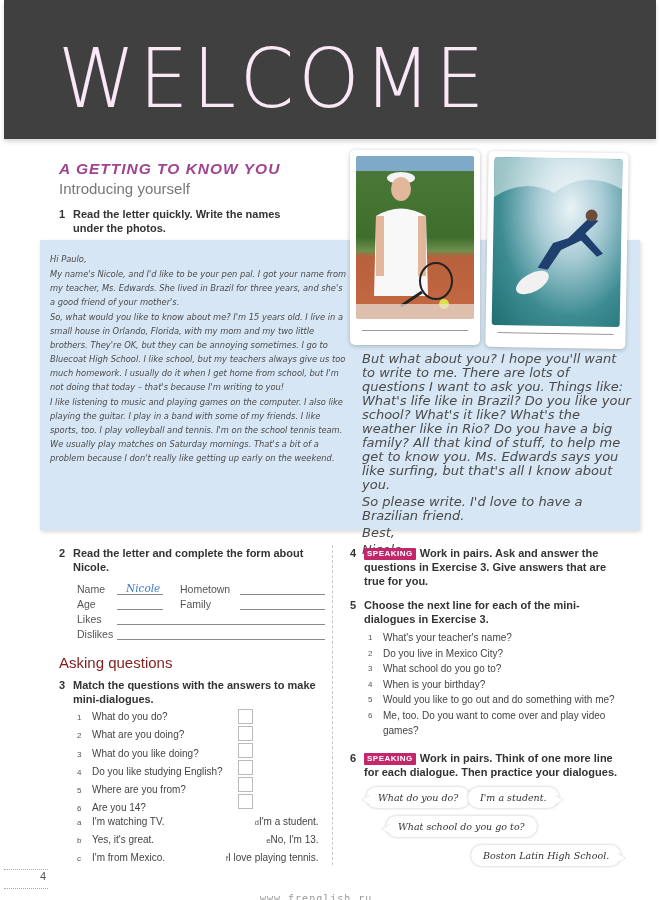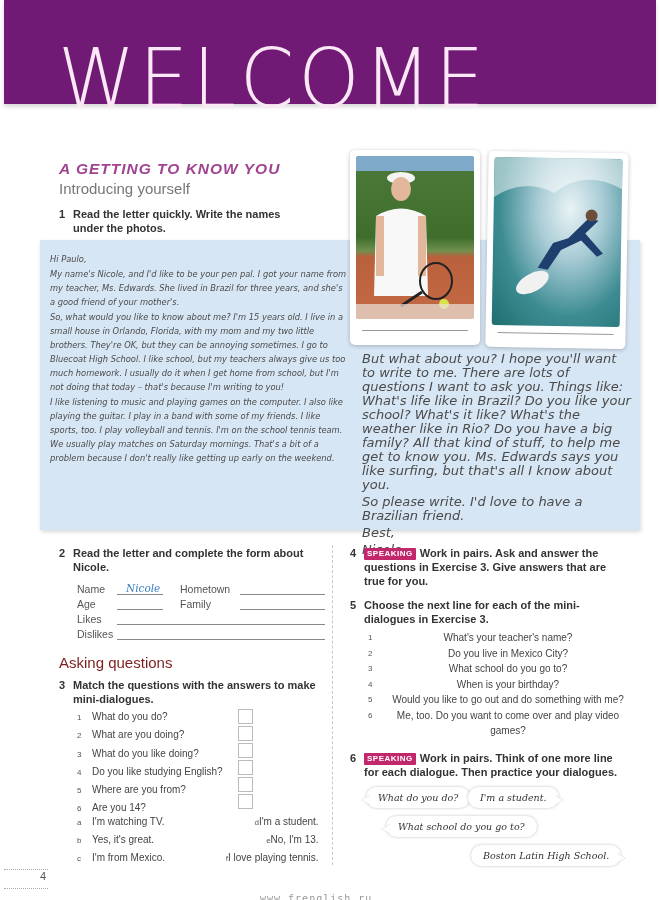--- a/index.html
+++ b/index.html
@@ -1,19 +1,19 @@
 <!DOCTYPE html>
 <html><head>
 <meta charset="utf-8">
 <style>
   * { box-sizing: border-box; margin: 0; padding: 0; }
   html, body { width: 660px; height: 900px; overflow: hidden; background: #ffffff; }
   body { position: relative; font-family: "Liberation Sans", sans-serif; color: #333; }
 
-  .banner { position: absolute; left: 4px; top: 0; width: 652px; height: 104px; background: #701a75; box-shadow: 0 3px 4px rgba(0,0,0,0.15); }
+  .banner { position: absolute; left: 4px; top: 0; width: 652px; height: 139px; background: #404040; box-shadow: 0 3px 4px rgba(0,0,0,0.15); }
   .banner-title { position: absolute; left: 54px; top: 40px; font-family: "DejaVu Sans", sans-serif; font-weight: 200; font-size: 78px; letter-spacing: 4px; color: #fbe8f6; line-height: 1; transform: scaleY(1.05); -webkit-text-stroke: 0; font-stretch: condensed; }
 
   .sec-heading { position: absolute; left: 59px; top: 160px; font-size: 15.5px; font-weight: bold; color: #a04492; letter-spacing: 1px; font-style: italic; }
   .sec-sub { position: absolute; left: 59px; top: 180px; font-size: 15px; color: #777; }
   .ex-num { font-weight: bold; color: #333; display: inline-block; width: 14px; }
   .ex { position: absolute; font-size: 11px; font-weight: bold; color: #333; line-height: 14px; }
   .ex .indent { padding-left: 14px; display: block; }
 
   .letter { position: absolute; left: 40px; top: 240px; width: 600px; height: 290px; background: #d7e6f4; box-shadow: 1px 2px 4px rgba(0,0,0,0.15); }
   .letter-left { position: absolute; left: 50px; top: 252px; width: 300px; font-family: "DejaVu Sans", sans-serif; font-size: 8.3px; line-height: 14px; color: #4a4a4a; font-style: italic; }
@@ -44,21 +44,21 @@
   .boxes { position: absolute; left: 238px; top: 709px; }
   .boxes div { width: 15px; height: 15px; border: 1px solid #bbb; margin-bottom: 2px; }
   .answers { position: absolute; left: 77px; top: 813px; width: 260px; font-size: 10px; color: #444; line-height: 17px; }
   .answers .col { position: absolute; top: 0; }
   .answers .n { display: inline-block; width: 15px; font-size: 8px; color: #555; }
 
   .speaking { display: inline-block; background: #c2266b; color: #fff; font-size: 8px; font-weight: bold; letter-spacing: 0.5px; padding: 1px 3px; line-height: 10px; border-radius: 1px; vertical-align: 1px; margin-right: 4px; }
 
   .list5 { position: absolute; left: 368px; top: 630px; width: 270px; font-size: 10px; color: #444; line-height: 15.5px; }
   .list5 .n { display: inline-block; width: 15px; font-size: 8px; color: #555; vertical-align: top; }
-  .list5 .t { display: inline-block; width: 250px; text-align: center; }
+  .list5 .t { display: inline-block; width: 250px; }
 
   .bubble { position: absolute; background: #fff; border-radius: 12px; box-shadow: 0 0 3px rgba(0,0,0,0.25); font-family: "DejaVu Serif", serif; font-style: italic; font-size: 9.5px; color: #333; padding: 5px 12px; white-space: nowrap; }
   .bubble.left::before { content: ""; position: absolute; left: -9px; top: 8px; border: 5px solid transparent; border-right: 9px solid #fff; filter: drop-shadow(-1px 0 0 #ddd); }
   .bubble.right::after { content: ""; position: absolute; right: -9px; top: 8px; border: 5px solid transparent; border-left: 9px solid #fff; filter: drop-shadow(1px 0 0 #ddd); }
 
   .page-num { position: absolute; left: 6px; top: 870px; width: 40px; text-align: right; font-size: 11px; color: #555; }
   .page-num-rule { position: absolute; left: 4px; width: 44px; border-top: 1px dotted #aaa; }
   .watermark { position: absolute; left: 260px; top: 893px; font-family: "DejaVu Sans Mono", monospace; font-size: 10px; color: #999; letter-spacing: 1px; }
 </style>
 </head>

